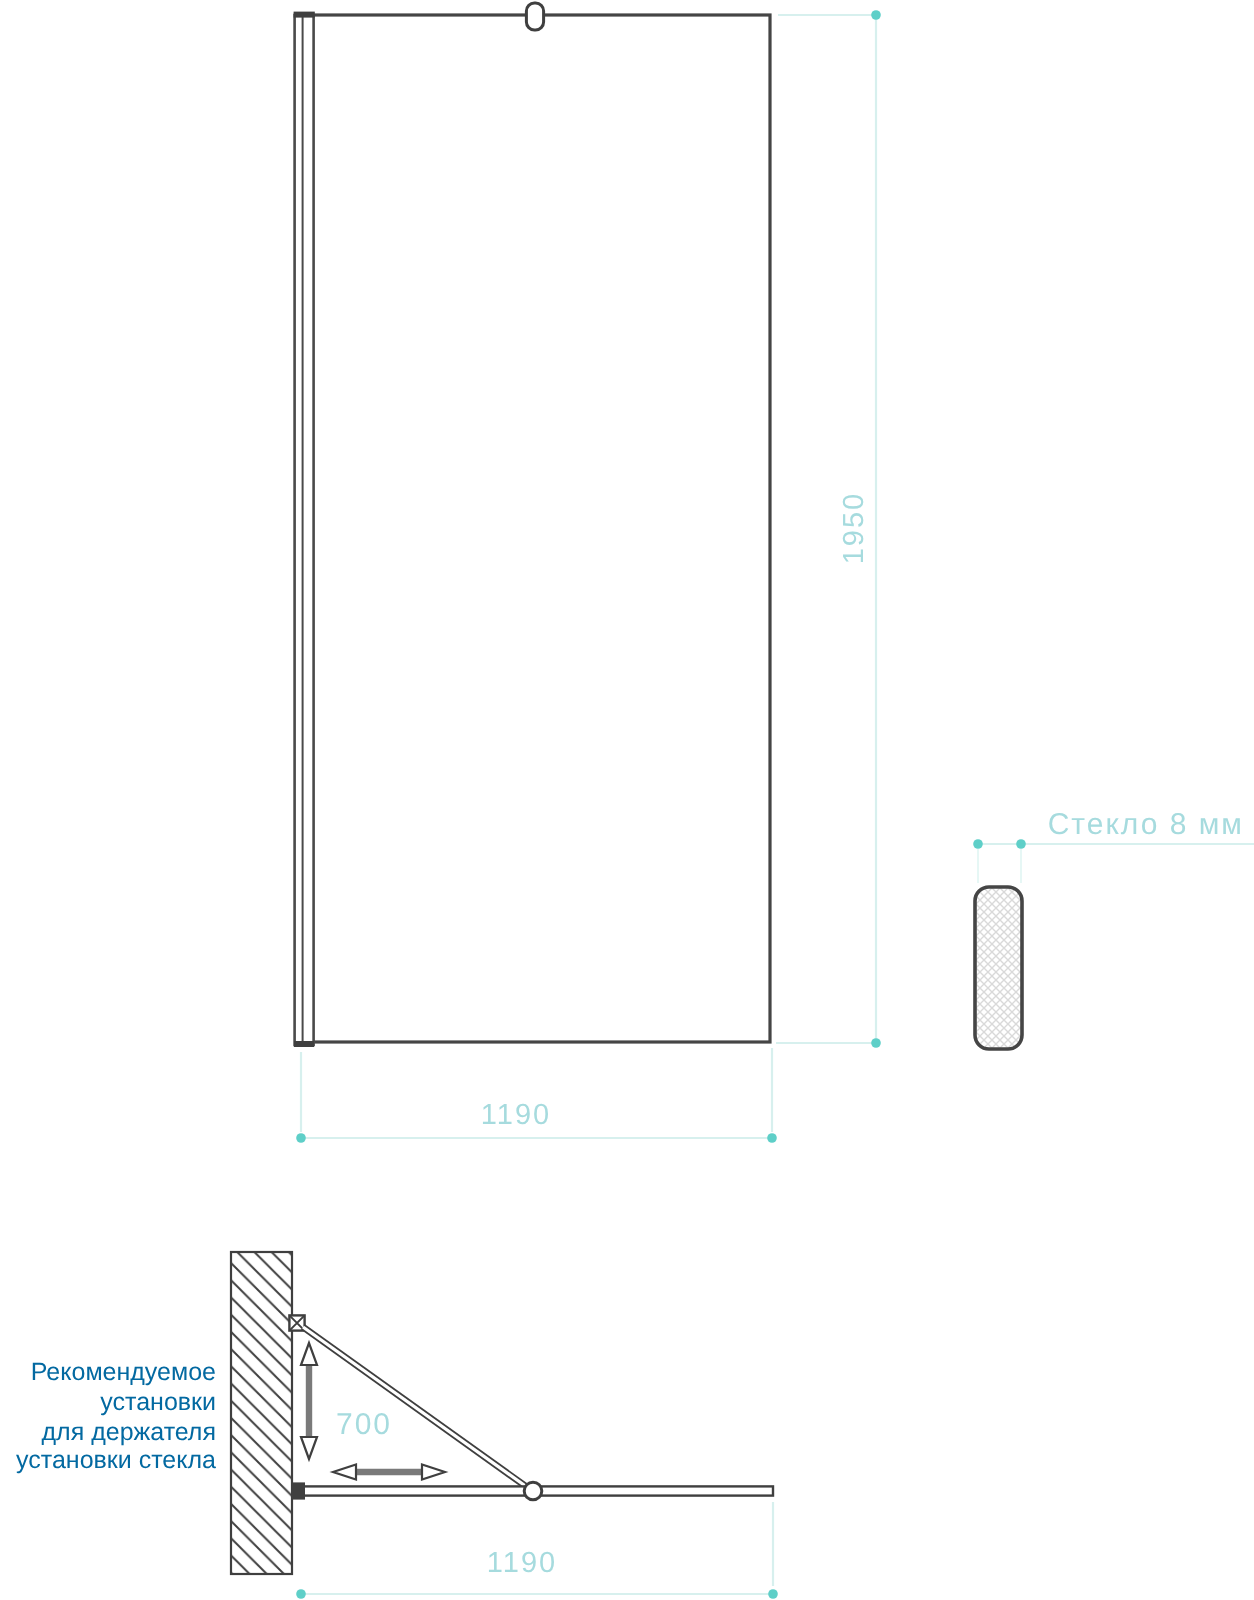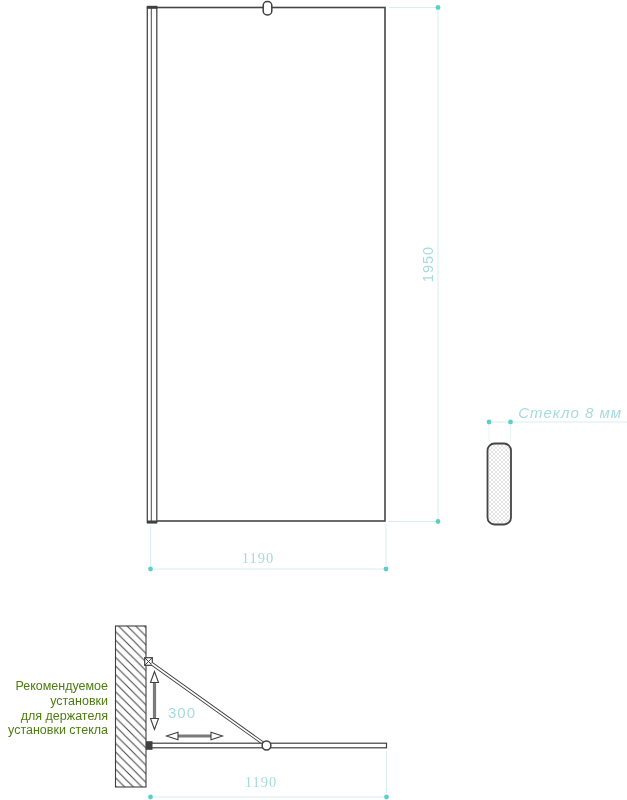--- a/index.html
+++ b/index.html
@@ -14,35 +14,35 @@
   .dimline  { stroke:#d7f0ee; stroke-width:1.1; fill:none; }
   .dimline-faint { stroke:#e6f7f5; stroke-width:1; fill:none; }
   .dot { fill:#5ecfc8; stroke:none; }
   .txt { position:absolute; white-space:nowrap; }
   .dim-text {
     color:#a6dbde;
     font-size:14.5px;
     letter-spacing:1px;
     line-height:16px;
   }
-  .center { text-align:center;font-family:Liberation Serif, serif; }
+  .center { text-align:center; }
   .right  { text-align:right; }
   #dim-1950 {
     left:397px; top:256px; width:61px; height:16px;
     transform:rotate(-90deg);
     transform-origin:center center;
     text-align:center;
   }
   #dim-1190-front { left:140px; top:550px; width:236px; }
-  #glass-thickness-label { left:480px; top:405px; width:142px; font-size:15px;font-style:italic; }
+  #glass-thickness-label { left:480px; top:405px; width:142px; font-size:15px; }
   #dim-600 { left:168px; top:705px; width:50px; font-size:15px; }
   #dim-1190-side { left:143px; top:774px; width:236px; }
   #note-block {
     left:0px; top:679px; width:108px;
-    color:#4d7c0f;
+    color:#0369a1;
     font-size:12.5px;
     line-height:14.8px;
     text-align:right;
     white-space:normal;
   }
   #note-block span { display:block; }
 </style>
 </head>
 <body>
 
@@ -143,21 +143,21 @@
       <path d="M222.5,736 L211,732.2 L211,739.8 Z" fill="#ffffff" stroke="#3f3f3f" stroke-width="1.1"></path>
     </g>
   </svg>
 
   <div class="txt dim-text" id="dim-1950">1950</div>
 
   <div class="txt dim-text center" id="dim-1190-front">1190</div>
 
   <div class="txt dim-text right" id="glass-thickness-label">Стекло 8 мм</div>
 
-  <div class="txt dim-text" id="dim-600">300</div>
+  <div class="txt dim-text" id="dim-600">700</div>
 
   <div class="txt dim-text center" id="dim-1190-side">1190</div>
 
   <div class="txt" id="note-block">
     <span>Рекомендуемое</span>
     <span>установки</span>
     <span>для держателя</span>
     <span>установки стекла</span>
   </div>
 

